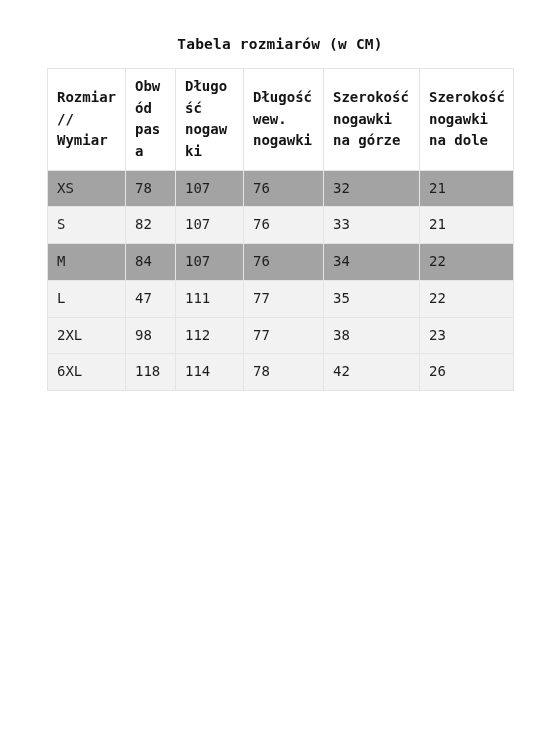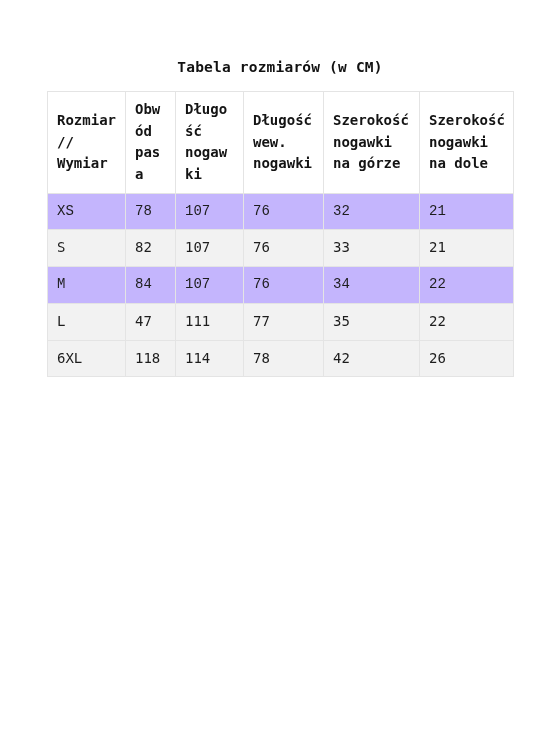--- a/index.html
+++ b/index.html
@@ -12,21 +12,20 @@
     background: #ffffff;
     font-family: "DejaVu Sans Mono", "Liberation Mono", monospace;
     color: #1a1a1a;
     overflow: hidden;
   }
   .page {
     position: relative;
     width: 560px;
     height: 676px;
     box-sizing: border-box;
-    margin-top: 23px;
   }
   .title {
     position: absolute;
     top: 36px;
     left: 0;
     width: 560px;
     text-align: center;
     font-size: 14.5px;
     font-weight: bold;
     letter-spacing: 0.2px;
@@ -70,22 +69,21 @@
   table.size-table tbody td {
     font-weight: normal;
     color: #1d1d1d;
     height: 14px;
     vertical-align: middle;
   }
   table.size-table tbody tr.even td {
     background: #f2f2f2;
   }
   table.size-table tbody tr.odd td {
-    background: #c4b5fd;
-    font-family: Liberation Mono, monospace;
+    background: #a3a3a3;
   }
 </style>
 </head>
 <body>
 
 <div class="page">
 
   <div class="title">Tabela rozmiarów (w CM)</div>
 
   <div class="table-wrap">
@@ -135,20 +133,28 @@
         </tr>
         <tr class="even">
           <td>L</td>
           <td>47</td>
           <td>111</td>
           <td>77</td>
           <td>35</td>
           <td>22</td>
         </tr>
         <tr class="even">
+          <td>2XL</td>
+          <td>98</td>
+          <td>112</td>
+          <td>77</td>
+          <td>38</td>
+          <td>23</td>
+        </tr>
+        <tr class="even">
           <td>6XL</td>
           <td>118</td>
           <td>114</td>
           <td>78</td>
           <td>42</td>
           <td>26</td>
         </tr>
       </tbody>
     </table>
   </div>

